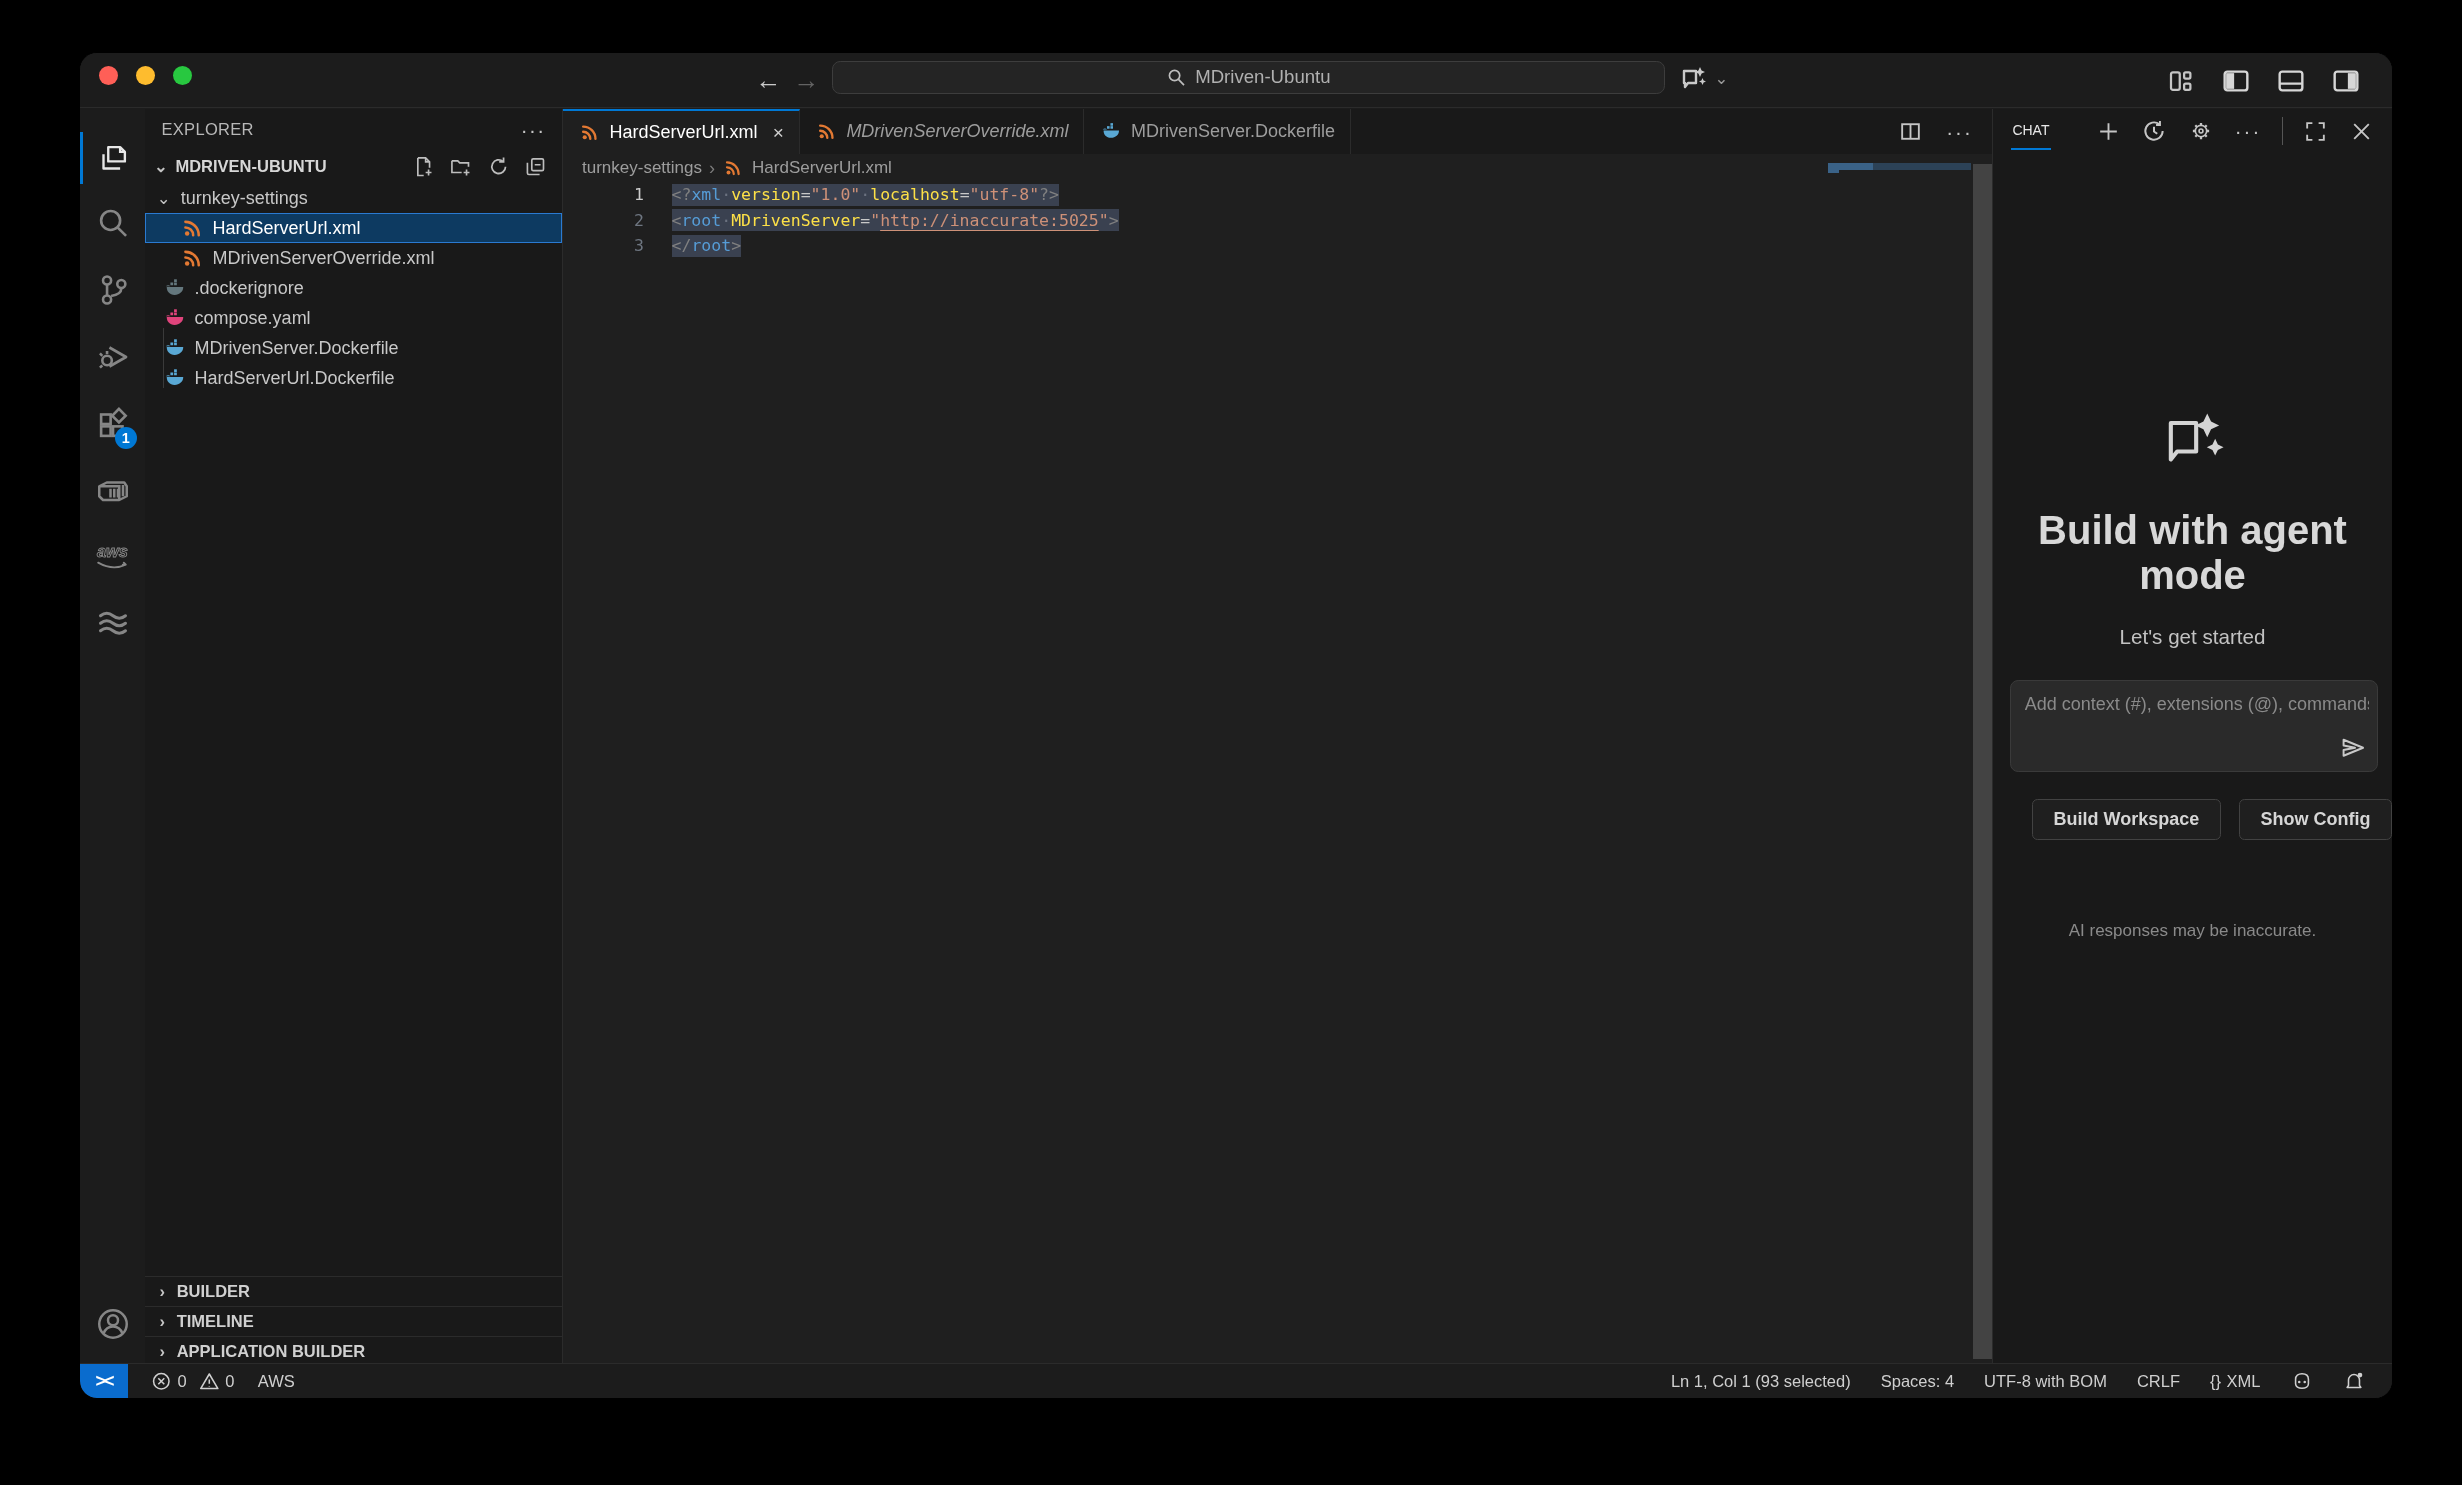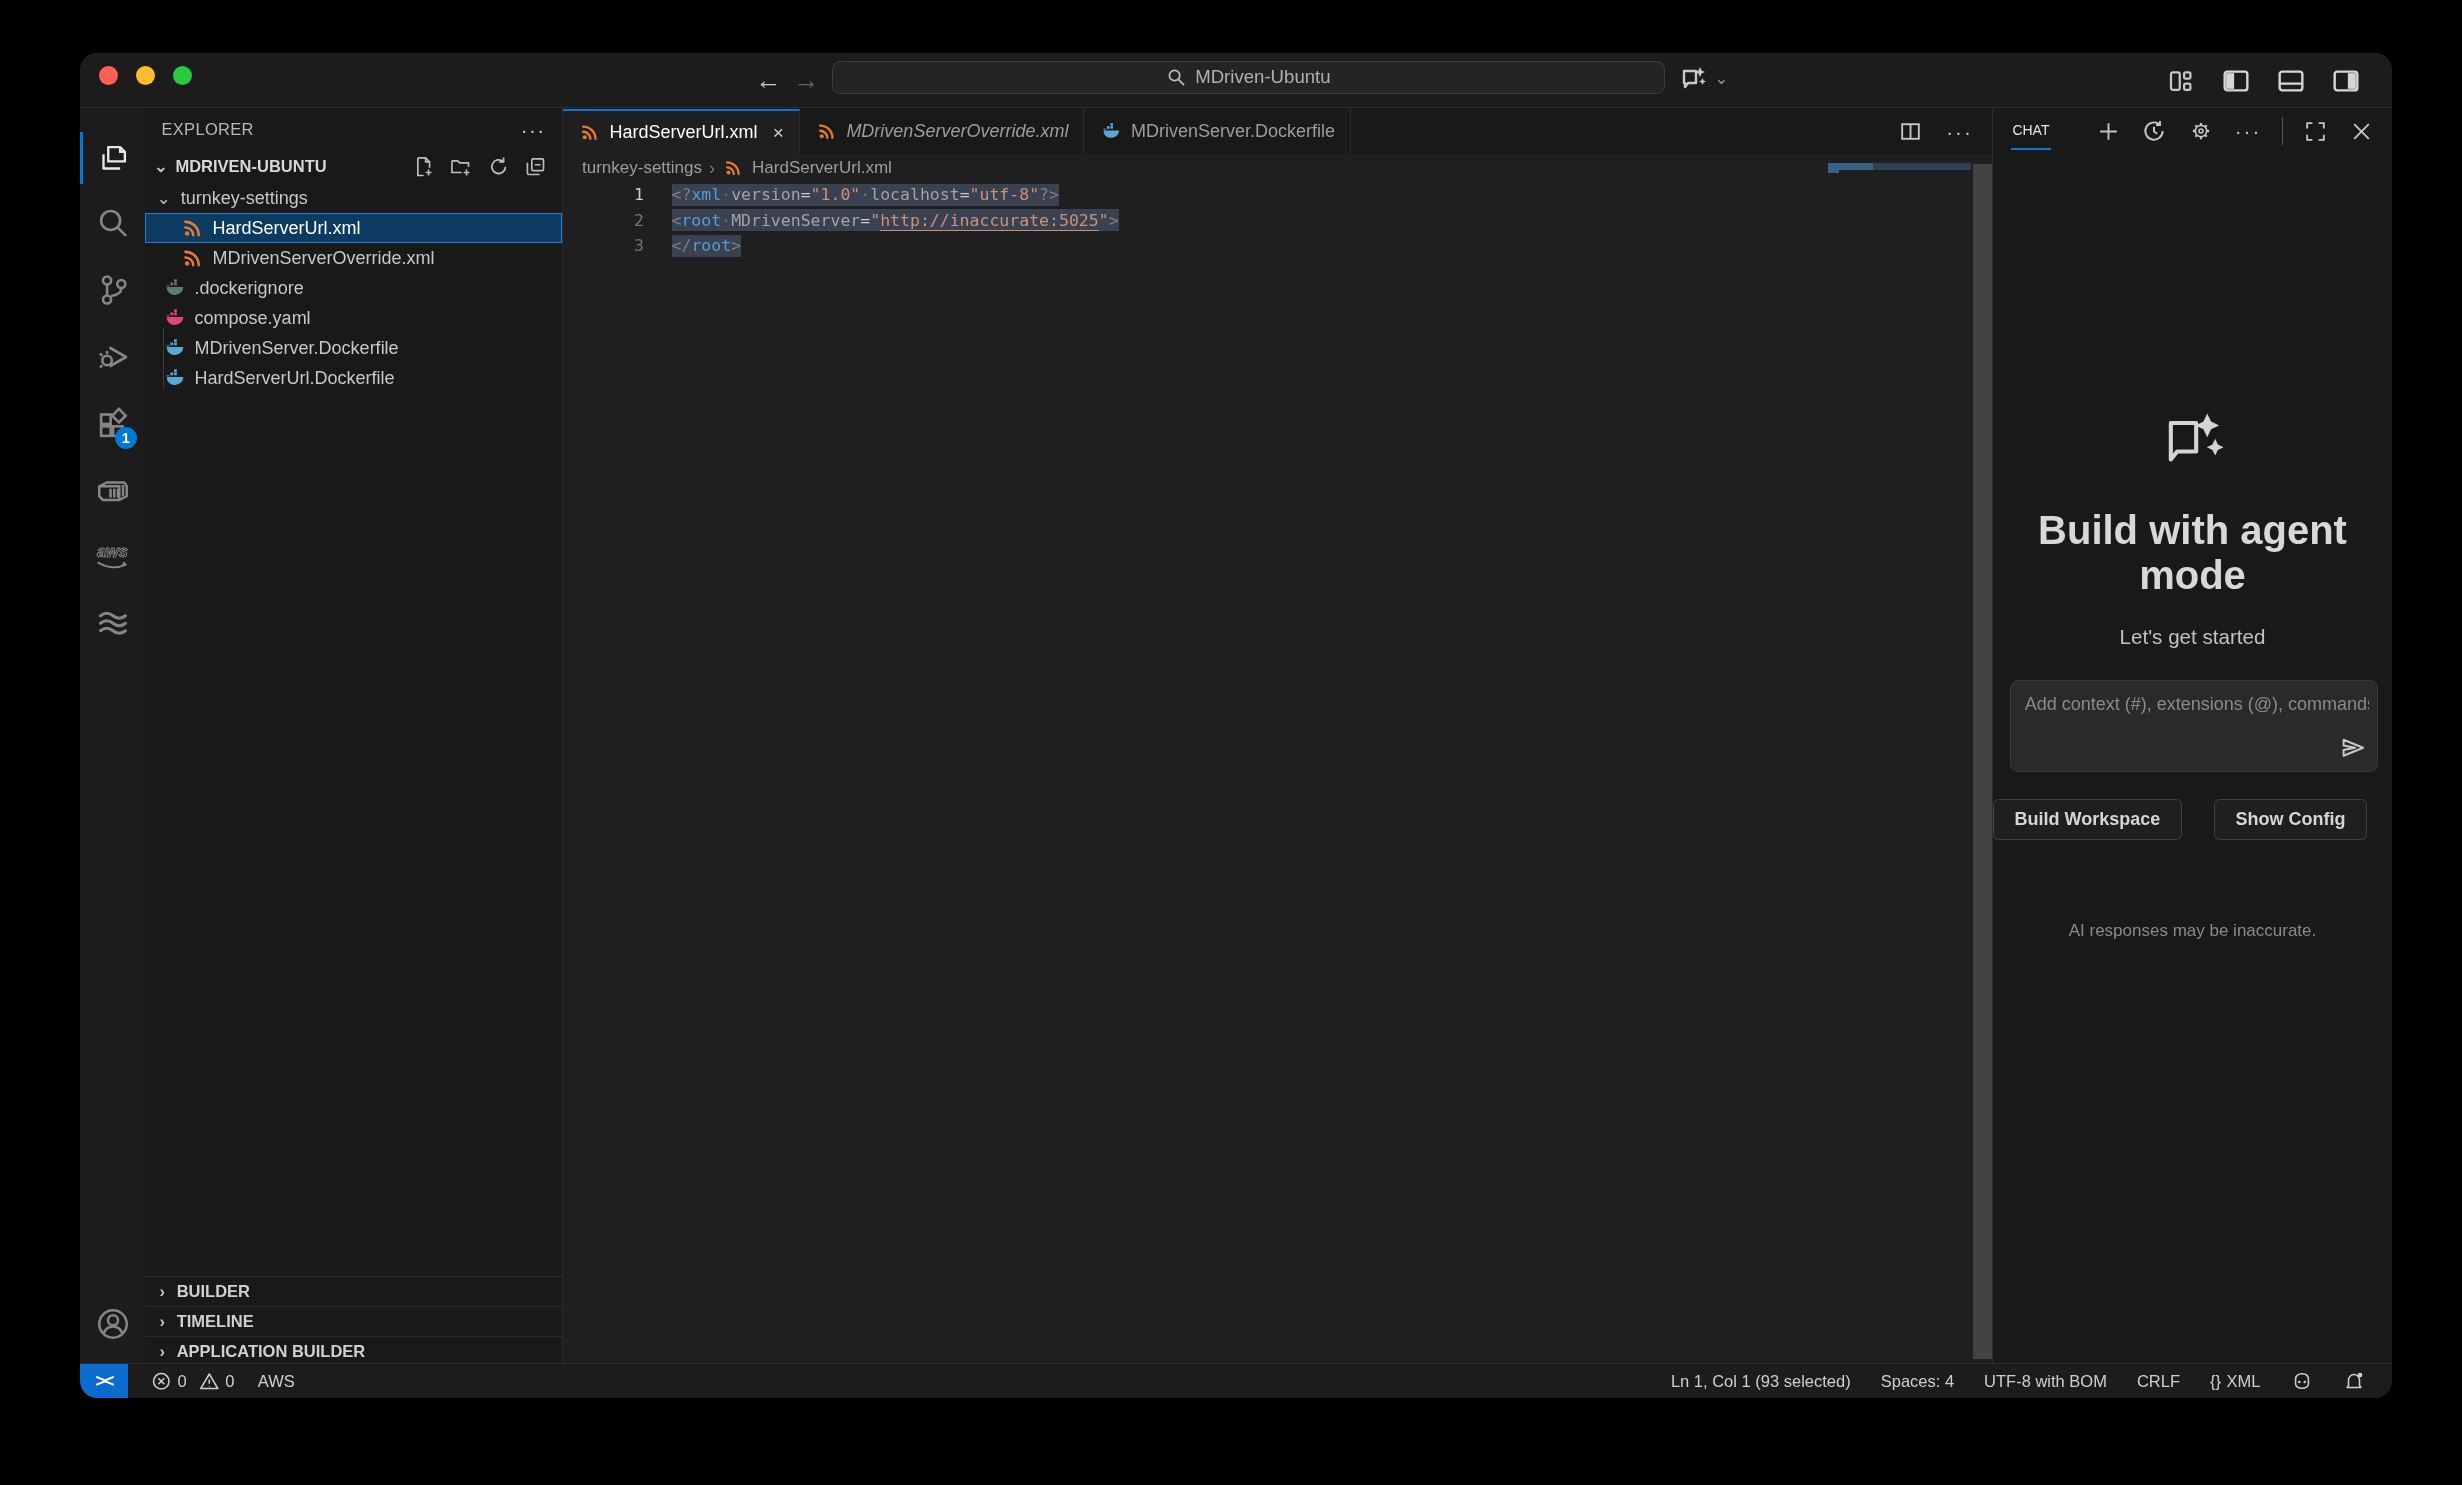--- a/index.html
+++ b/index.html
@@ -60,21 +60,21 @@
   .tab.preview .lbl { font-style:italic; }
   .tab-actions { margin-left:auto; display:flex; align-items:center; gap:23.4px; padding-right:19px; color:#c5c5c5; }
   .breadcrumb { height:28px; display:flex; align-items:center; gap:6.9px; padding-left:19px; font-size:17px; color:#9d9d9d; background:#1f1f1f; }
   .bc-sep { color:#7c7c7c; font-size:18px; }
   .codearea { position:absolute; left:0; top:73px; right:0; bottom:0; background:#1f1f1f;
     font-family:"DejaVu Sans Mono", monospace; font-size:16.5px; }
   .codeline { position:absolute; left:0; height:25.4px; display:flex; align-items:center; white-space:pre; }
   .lnum { width:81px; text-align:right; color:#6e7681; flex:none; font-size:16.5px; }
   .lnum.cur { color:#cccccc; }
   .ltext { margin-left:27.5px; background:#3a4150; padding:1.4px 0; }
-  .tag { color:#569cd6; } .punct { color:#808080; } .attr { color:#a3a3a3; }
+  .tag { color:#569cd6; } .punct { color:#808080; } .attr { color:#fde047; }
   .str { color:#ce9178; } .eq { color:#c8c8c8; } .ws { color:#6b7280; }
   .lnk { color:#ce9178; text-decoration:underline; text-underline-offset:4.1px; }
   .minimap { position:absolute; right:20.6px; top:54px; width:143px; height:15px; }
   .mm1 { position:absolute; left:0; top:0; width:45px; height:6.9px; background:#3a6287; }
   .mm2 { position:absolute; left:45px; top:0; width:98px; height:6.9px; background:#2c4257; }
   .mm3 { position:absolute; left:0; top:6.9px; width:10.3px; height:3.4px; background:#3a6287; }
   .vscroll { position:absolute; right:0; top:55px; width:18.6px; bottom:6.9px; background:#434343; }
 
   
   .chat { flex:1; background:#191919; border-left:0.7px solid #2b2b2b; position:relative; color:#ccc; }
@@ -84,21 +84,21 @@
   .chat-sep { width:0.7px; height:27.5px; background:#555; }
   .chat-empty { position:absolute; left:0; top:295px; width:100%; text-align:center; }
   .chat-empty .big-ic { display:flex; justify-content:center; margin-bottom:27.5px; color:#d4d4d4; }
   .chat-title { font-size:40px; font-weight:600; color:#d8d8d8; }
   .chat-sub { margin-top:27.5px; font-size:20.6px; color:#c2c2c2; }
   .chat-inputbox { position:absolute; left:17px; top:571px; width:368px; height:92px; background:#2a2a2a; border:0.7px solid #3a3a3a; border-radius:8.2px; }
   .chat-inputbox input { position:absolute; left:13.7px; top:8.2px; width:344px; height:30px; background:transparent; border:none; outline:none;
     color:#ddd; font-size:18px; font-family:"Liberation Sans", sans-serif; }
   .chat-inputbox input::placeholder { color:#8a8a8a; }
   .send-btn { position:absolute; right:11px; bottom:9.6px; color:#c9c9c9; }
-  .chat-btnrow { position:absolute; left:0px; top:690px; width:100%; display:flex; justify-content:flex-start; gap:32px; }
+  .chat-btnrow { position:absolute; left:0px; top:690px; width:100%; display:flex; justify-content:flex-end; gap:18px; }
   .chat-btn { height:41px; padding:0 20.6px; background:#1f1f1f; border:0.7px solid #424242; border-radius:5.5px;
     color:#d6d6d6; font-size:18px; font-weight:600; display:flex; align-items:center; }
   .chat-note { position:absolute; left:0; top:812px; width:100%; text-align:center; font-size:17px; color:#8a8a8a; }
 
   
   .statusbar { position:absolute; left:0; bottom:0; width:100%; height:35px; background:#1c1c1c; border-top:0.7px solid #2b2b2b;
     display:flex; align-items:center; font-size:16.5px; color:#cfcfcf; }
   .remote { width:48px; height:100%; background:#0a6cce; color:#fff; display:flex; align-items:center; justify-content:center;
     font-weight:bold; font-size:18px; letter-spacing:-2.1px; border-bottom-left-radius:16.5px; }
   .sb-item { display:flex; align-items:center; gap:5.5px; margin-left:23.4px; }

